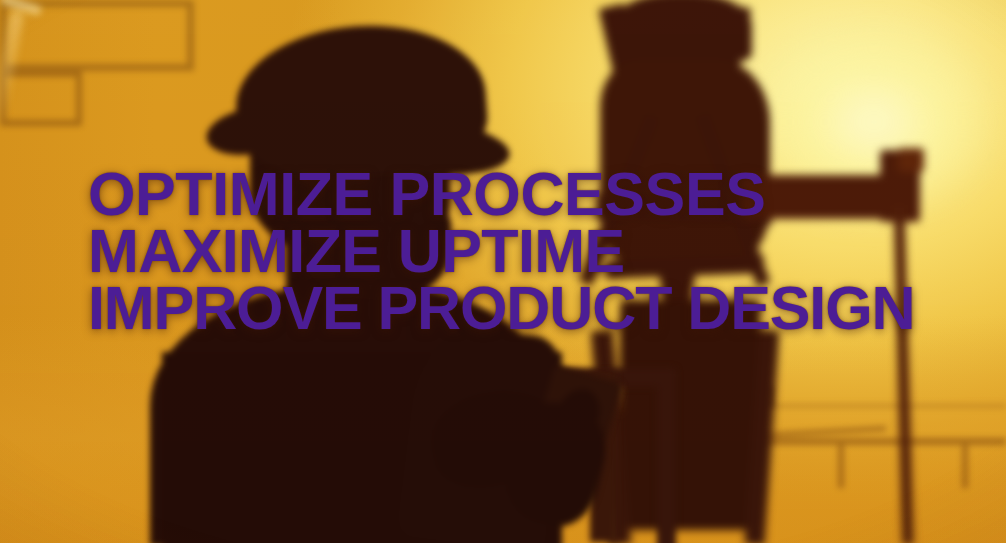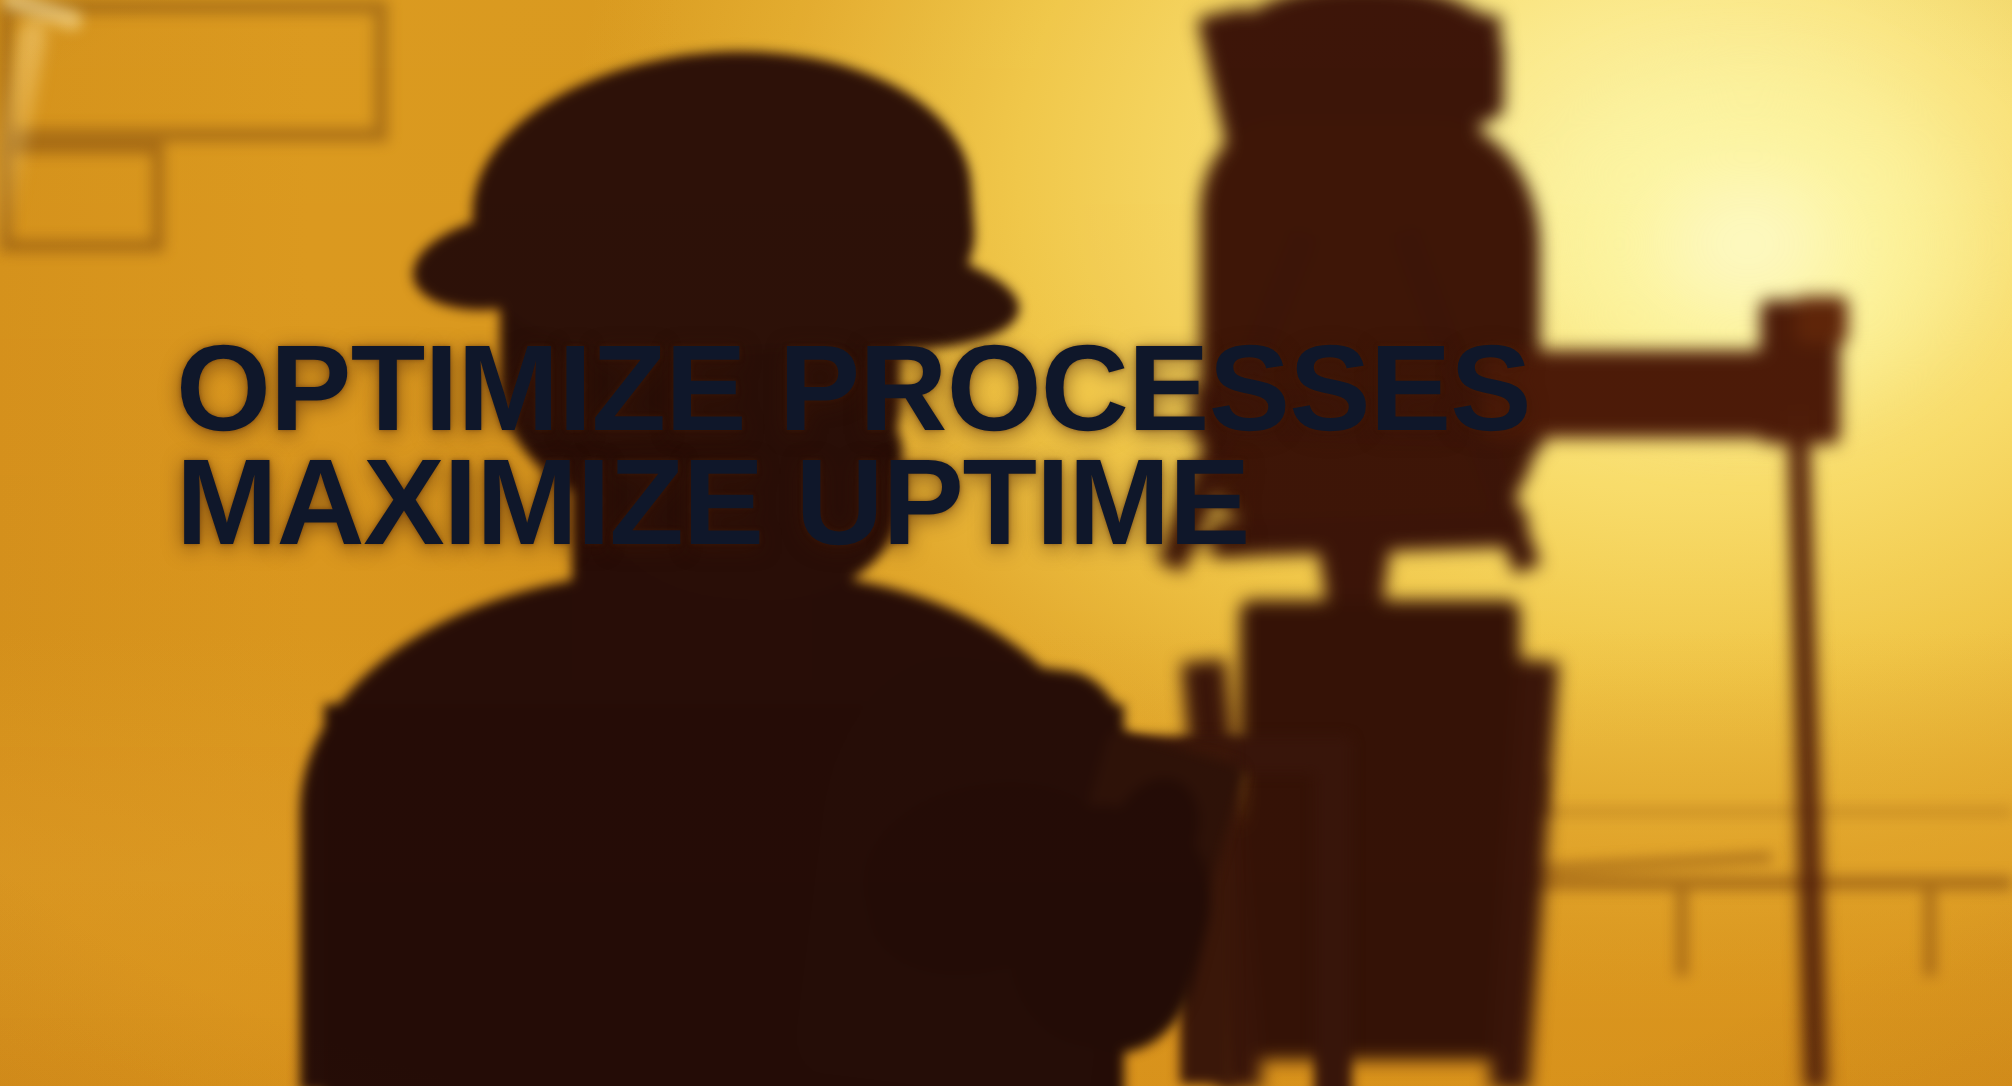--- a/index.html
+++ b/index.html
@@ -104,21 +104,21 @@
   .thumb{left:556px;top:388px;width:42px;height:58px;background:#230c06;border-radius:50%;transform:rotate(24deg);}
   .device{left:540px;top:372px;width:70px;height:100px;background:#2d1208;border-radius:5px;transform:rotate(16deg);}
   .device-edge{left:576px;top:366px;width:42px;height:10px;background:rgba(255,235,170,.55);border-radius:6px;transform:rotate(18deg);filter:blur(1.6px);}
   .rimlight{left:470px;top:336px;width:14px;height:120px;background:linear-gradient(180deg,rgba(255,226,150,.45),rgba(255,226,150,0));border-radius:8px;transform:rotate(10deg);filter:blur(2px);}
 
   
   .headline{
     position:absolute;
     left:88px;top:166px;
     width:880px;
-    color:#0f172a;
+    color:#4c1d95;
     font-weight:700;
     font-size:61px;
     line-height:57px;
     letter-spacing:-0.6px;
     text-transform:uppercase;
     text-shadow:0 2px 10px rgba(60,22,5,.55), 0 0 2px rgba(80,35,8,.5);
     white-space:nowrap;
   }
   .headline .ln{display:block;}
   .ln-1{letter-spacing:-0.4px;}
@@ -200,15 +200,16 @@
     <div class="device-edge"></div>
     <div class="rimlight"></div>
   </div>
 
   <div class="vignette"></div>
   <div class="grain"></div>
 
   <div class="headline">
     <span class="ln ln-1">OPTIMIZE PROCESSES</span>
     <span class="ln ln-2">MAXIMIZE UPTIME</span>
+    <span class="ln ln-4">IMPROVE PRODUCT DESIGN</span>
   </div>
 
 </div>
 
 </body></html>

